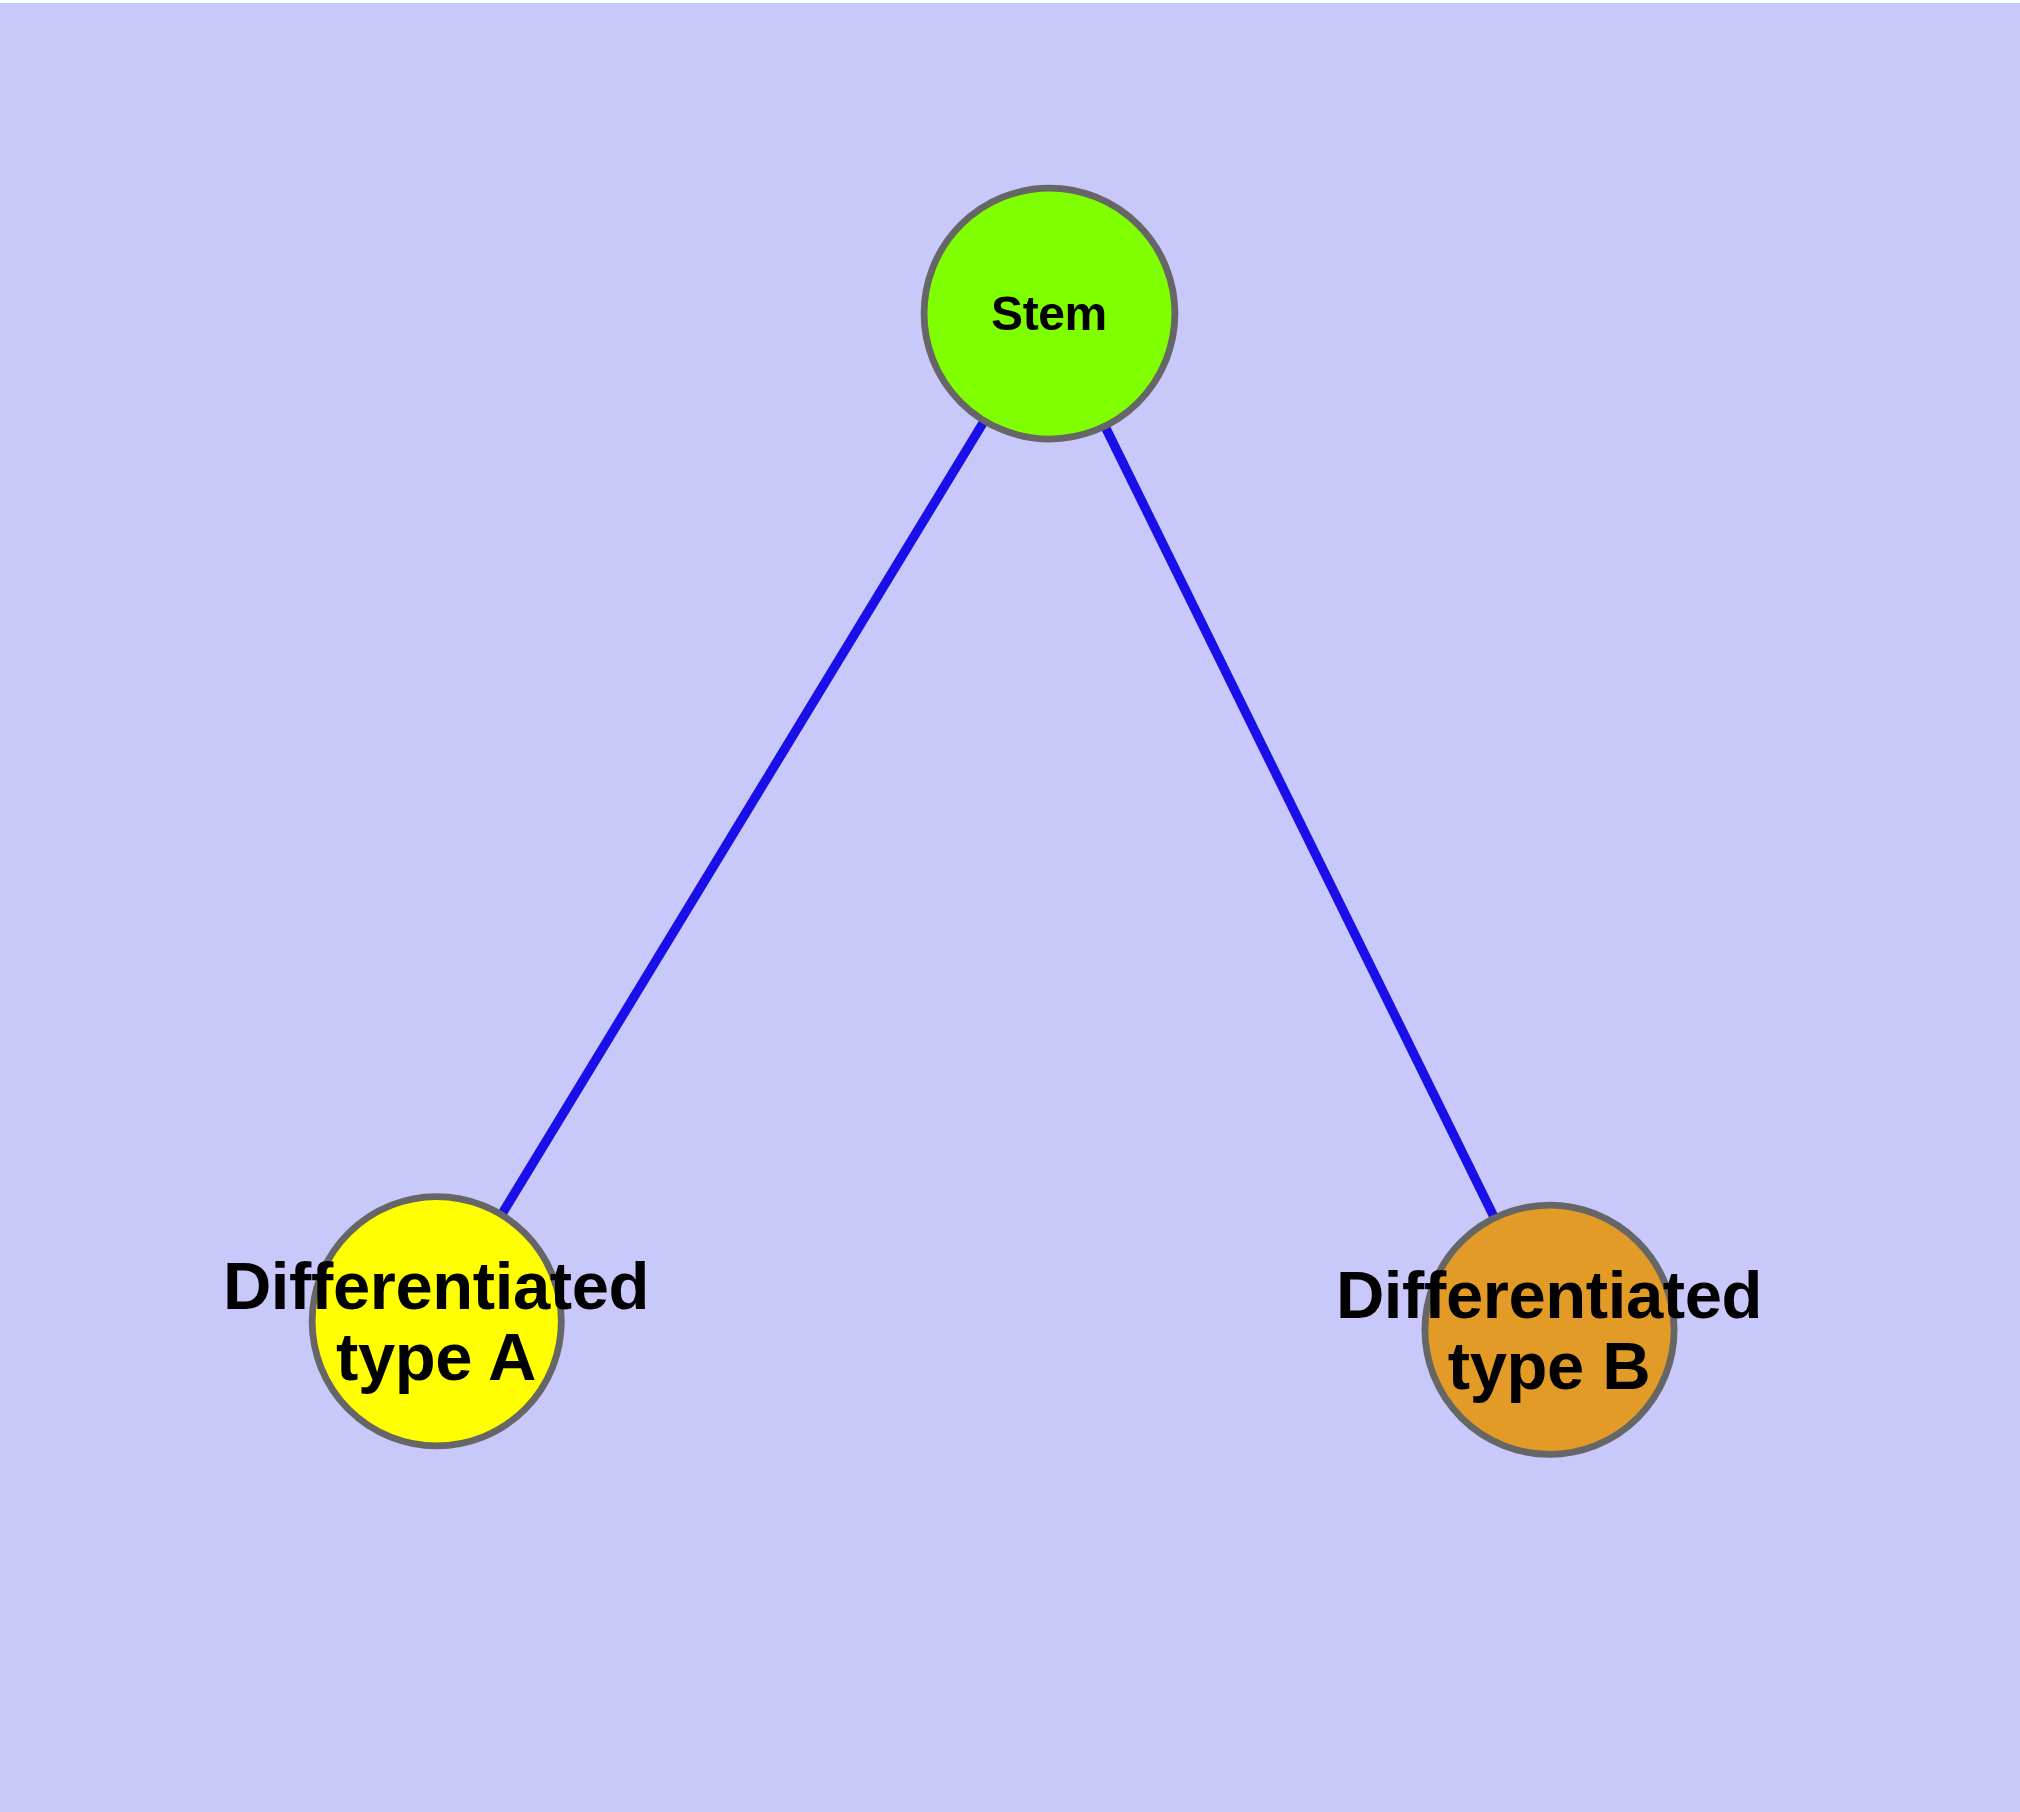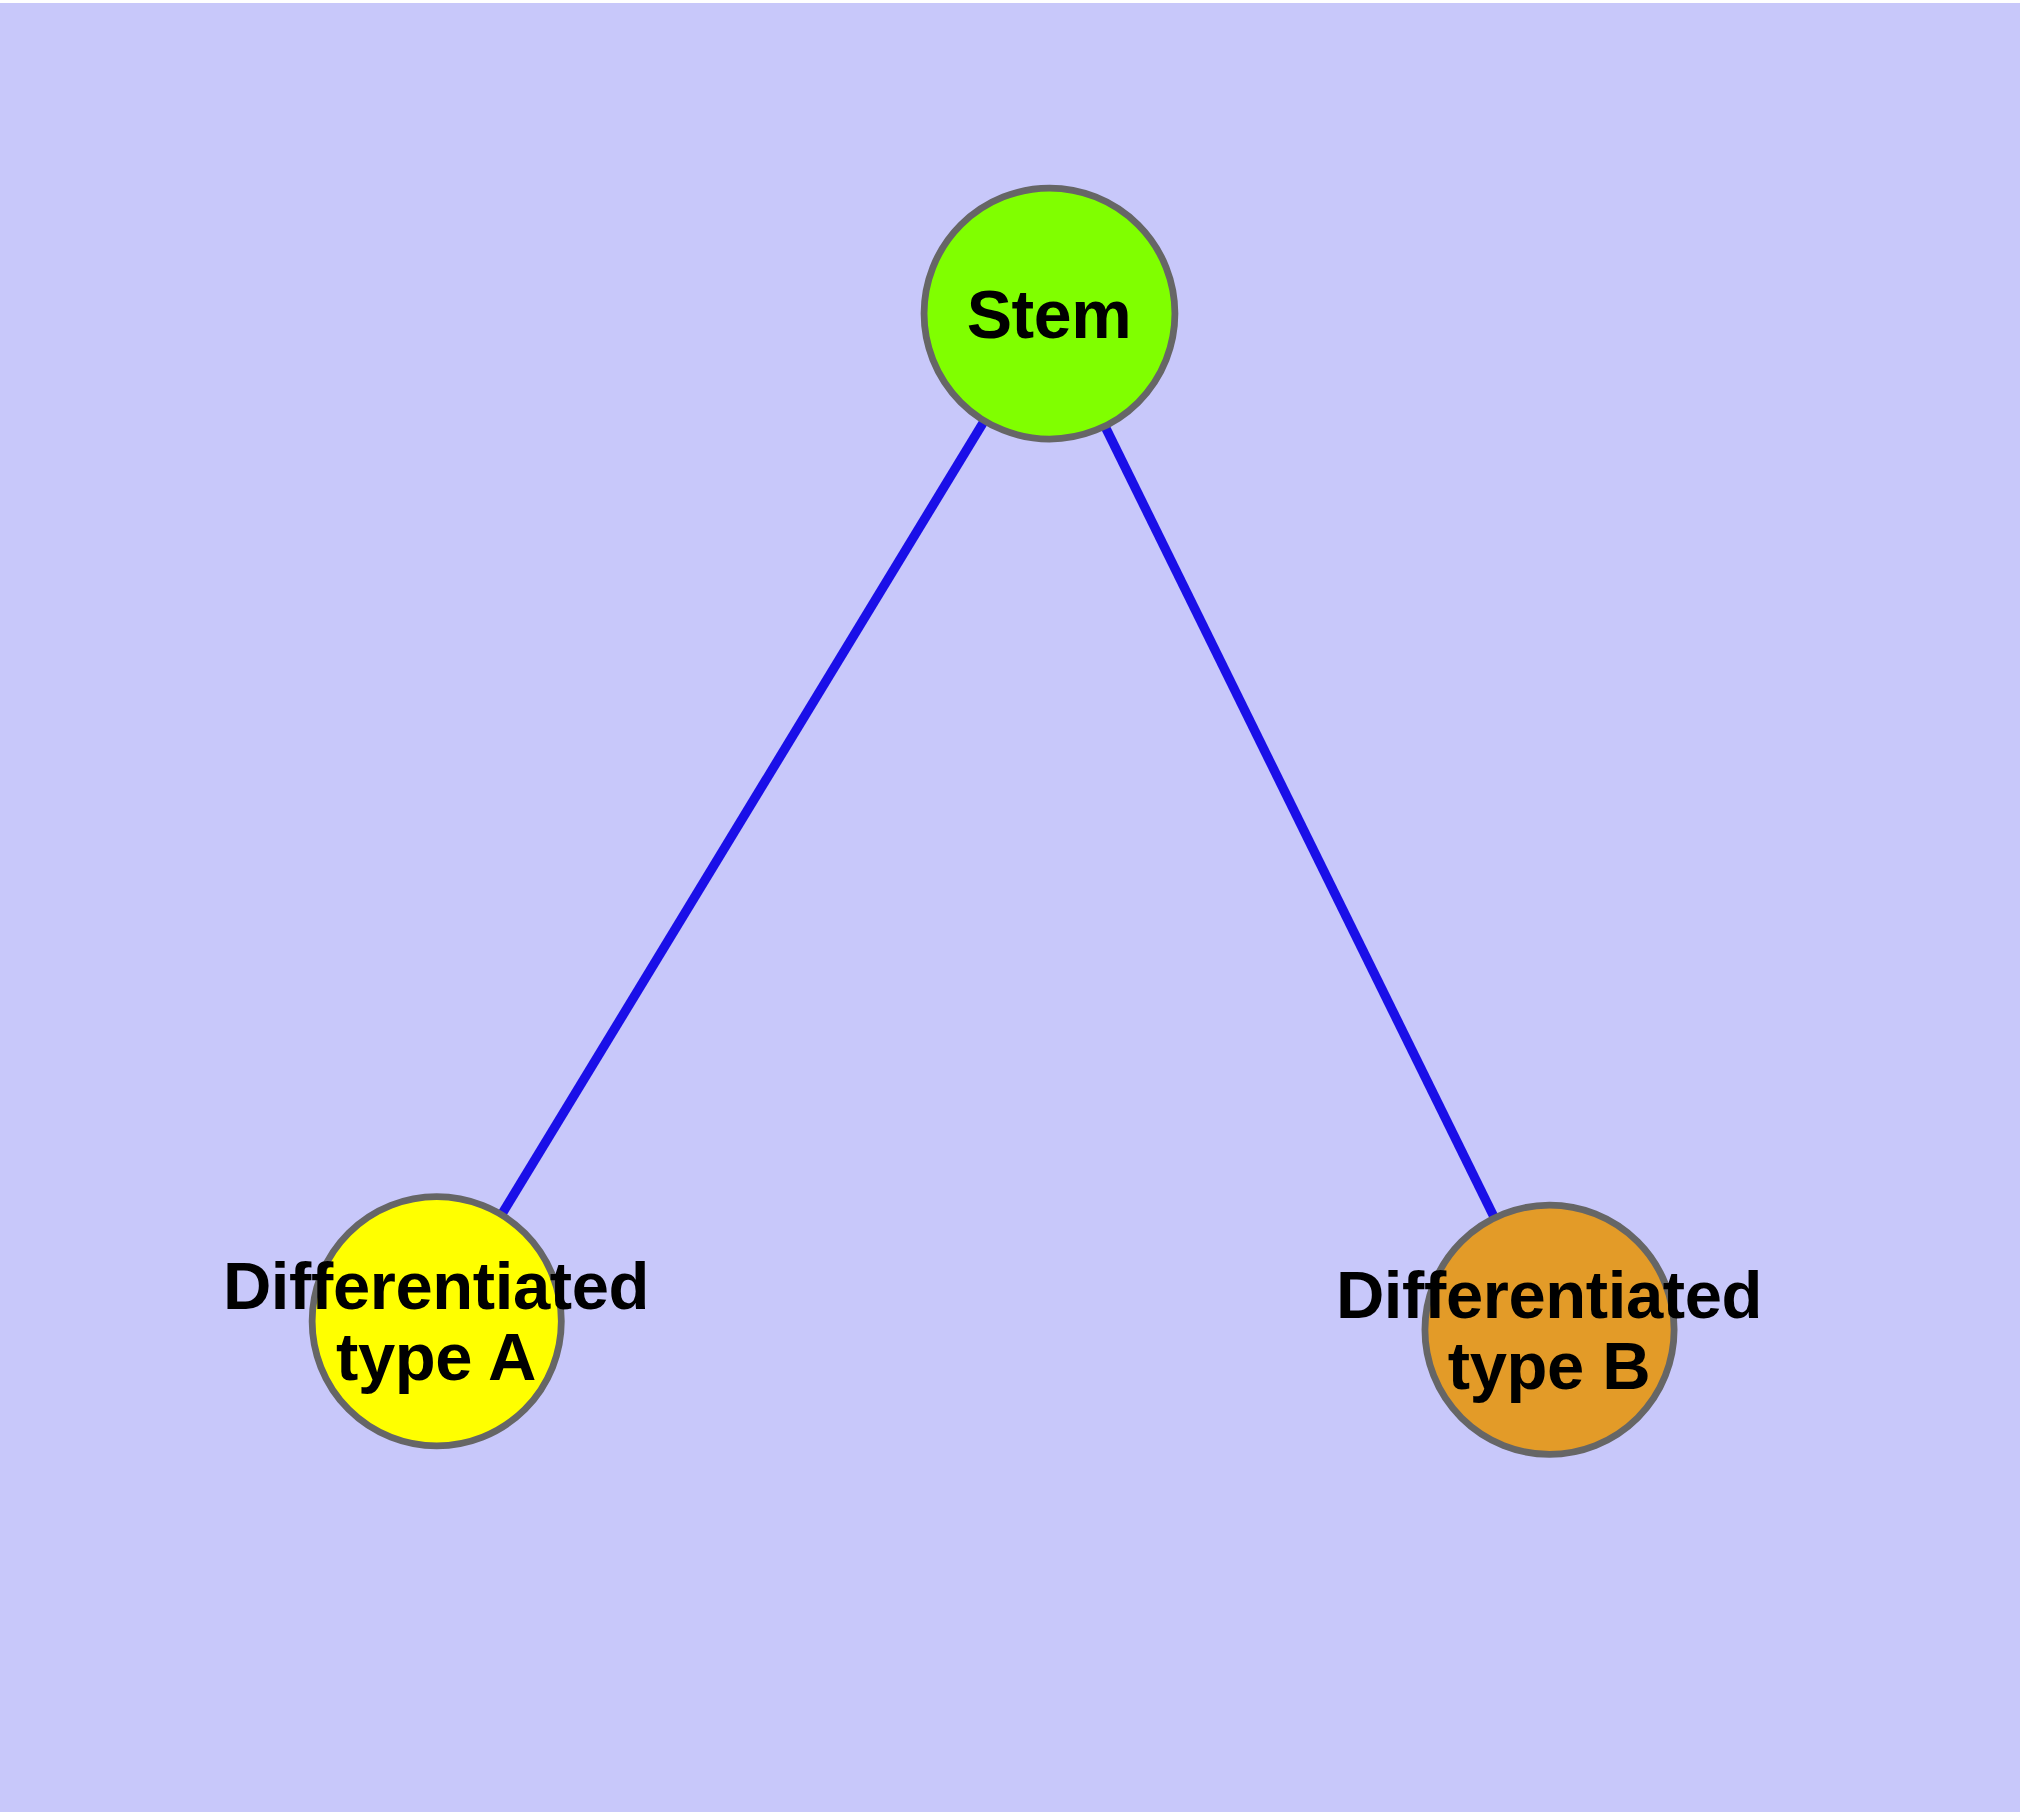--- a/index.html
+++ b/index.html
@@ -35,21 +35,21 @@
     text-align: center;
     color: #000000;
     font-weight: bold;
     line-height: 1.06;
     white-space: pre;
     letter-spacing: -0.4px;
     pointer-events: none;
     -webkit-font-smoothing: antialiased;
   }
   #label-stem {
-    font-size: 68px;
+    font-size: 48px;
     left: 1049px;
     top: 314px;
     transform: translate(-50%, -50%);
   }
   #label-diff-a {
     font-size: 67px;
     left: 436px;
     top: 1321px;
     transform: translate(-50%, -50%);
   }

